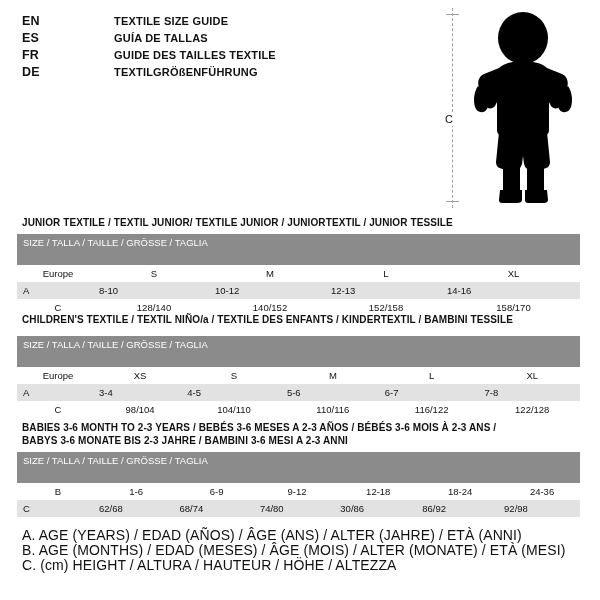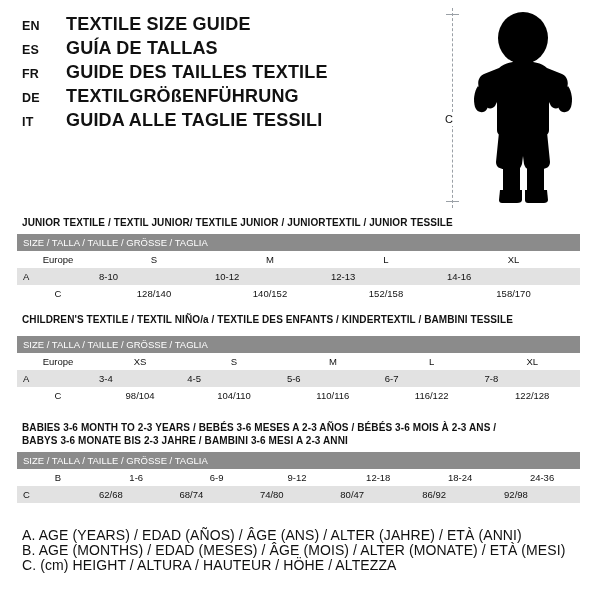--- a/index.html
+++ b/index.html
@@ -25,30 +25,31 @@
   .header {
     position: absolute;
     left: 22px;
     top: 14px;
     width: 420px;
   }
   .header-row {
     display: flex;
     align-items: baseline;
     margin-bottom: 3px;
+    gap: 48px;
   }
   .lang-code {
     width: 44px;
     font-size: 12.5px;
     font-weight: 700;
     letter-spacing: 0.2px;
     color: #111;
   }
   .lang-title {
-    font-size: 18px;
+    font-size: 11px;
     font-weight: 700;
     letter-spacing: 0.2px;
     color: #111;
   }
 
   
   .figure-area {
     position: absolute;
     right: 14px;
     top: 8px;
@@ -114,21 +115,21 @@
     padding: 3px 0 3px 6px;
     border: none;
     white-space: nowrap;
   }
   tr.head-row td {
     background: #8b8b8b;
     color: #ffffff;
     font-size: 9.5px;
     font-weight: 400;
     padding-top: 3px;
-    padding-bottom: 3px;
+    padding-bottom: 17px;
   }
   tr.shade td {
     background: #e2e2e2;
   }
   tr.plain td {
     background: #ffffff;
     text-align: center;
   }
   td.label-col { width: 70px; }
   .t-junior td.c2 { width: 110px; }
@@ -161,24 +162,20 @@
       <span class="lang-title">GUÍA DE TALLAS</span>
     </div>
     <div class="header-row">
       <span class="lang-code">FR</span>
       <span class="lang-title">GUIDE DES TAILLES TEXTILE</span>
     </div>
     <div class="header-row">
       <span class="lang-code">DE</span>
       <span class="lang-title">TEXTILGRÖßENFÜHRUNG</span>
     </div>
-    <div class="header-row">
-      <span class="lang-code">IT</span>
-      <span class="lang-title">GUIDA ALLE TAGLIE TESSILI</span>
-    </div>
   </div>
 
   <div class="figure-area">
     <div class="dashed-line"></div>
     <div class="tick top"></div>
     <div class="tick bottom"></div>
     <div class="c-label">C</div>
     <svg class="silhouette" width="118" height="192" viewBox="0 0 118 192">
       <g fill="#000000">
 
@@ -293,21 +290,21 @@
       <td>9-12</td>
       <td>12-18</td>
       <td>18-24</td>
       <td>24-36</td>
     </tr>
     <tr class="shade">
       <td class="label-col">C</td>
       <td>62/68</td>
       <td>68/74</td>
       <td>74/80</td>
-      <td>80/47</td>
+      <td>30/86</td>
       <td>86/92</td>
       <td>92/98</td>
     </tr>
   </tbody>
     </table>
 
   <div class="legend" style="top:528px;">
     <div>A. AGE (YEARS) / EDAD (AÑOS) / ÂGE (ANS) / ALTER (JAHRE) / ETÀ (ANNI)</div>
     <div>B. AGE (MONTHS) / EDAD (MESES) / ÂGE (MOIS) / ALTER (MONATE) / ETÀ (MESI)</div>
     <div>C. (cm) HEIGHT / ALTURA / HAUTEUR / HÖHE / ALTEZZA</div>

